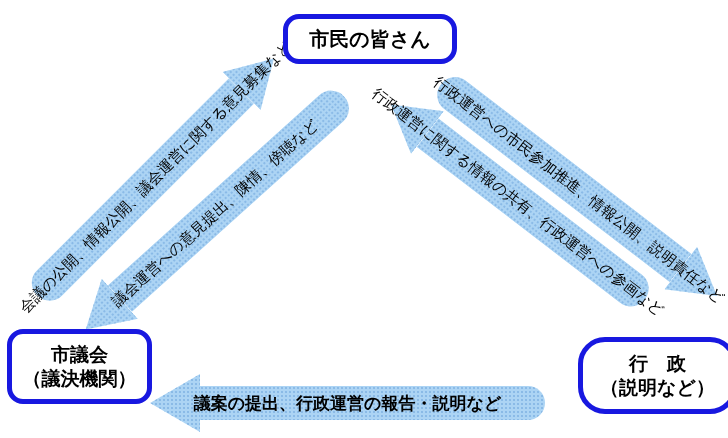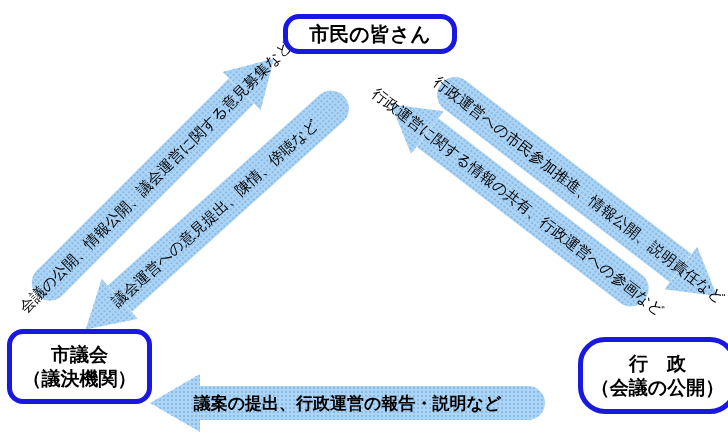--- a/index.html
+++ b/index.html
@@ -7,21 +7,21 @@
     position:relative;width:728px;height:438px;background:#fff;overflow:hidden;
     font-family:"Liberation Sans","DejaVu Sans",sans-serif;color:#000;
   }
   
   .node{
     position:absolute;box-sizing:border-box;background:#fff;
     border:5px solid #1818E0;border-radius:16px;
     display:flex;flex-direction:column;align-items:center;justify-content:center;
     z-index:3;text-align:center;font-weight:bold;line-height:1.25;
   }
-  .node-citizens{left:283px;top:14px;width:174px;height:40px;font-size:20px;}
+  .node-citizens{left:283px;top:14px;width:174px;height:50px;font-size:20px;}
   .node-council{left:7px;top:329px;width:145px;height:75px;font-size:19px;text-align:center;}
   .node-admin{left:578px;top:337px;width:159px;height:77px;font-size:19px;border-radius:27px;}
   
   .arrow{position:absolute;display:flex;align-items:center;z-index:1;}
   .fillpat{
     background-color:#ACD4F4;
     background-image:radial-gradient(circle,rgba(110,165,220,.55) 1px,rgba(0,0,0,0) 1.4px);
     background-size:4px 4px;
   }
   .band{flex:1 1 auto;}
@@ -89,16 +89,16 @@
     <span>市民の皆さん</span>
   </div>
 
   <div class="node node-council">
     <span>市議会</span>
     <span>（議決機関）</span>
   </div>
 
   <div class="node node-admin">
     <span>行　政</span>
-    <span>（会議の公開）</span>
+    <span>（説明など）</span>
   </div>
 
 </div>
 
 </body></html>

